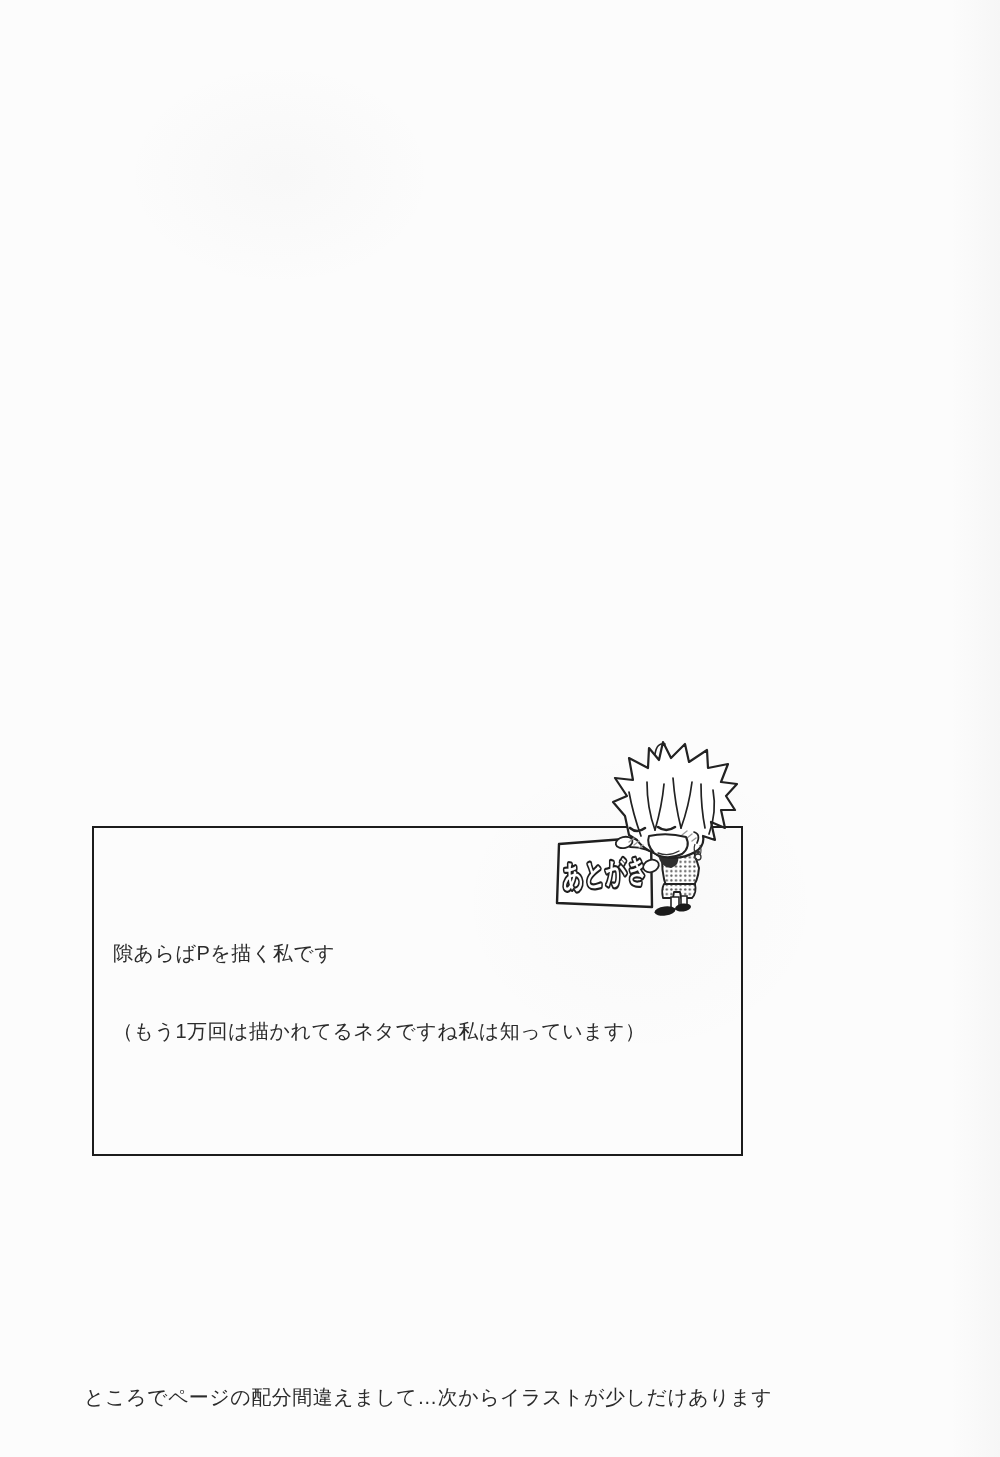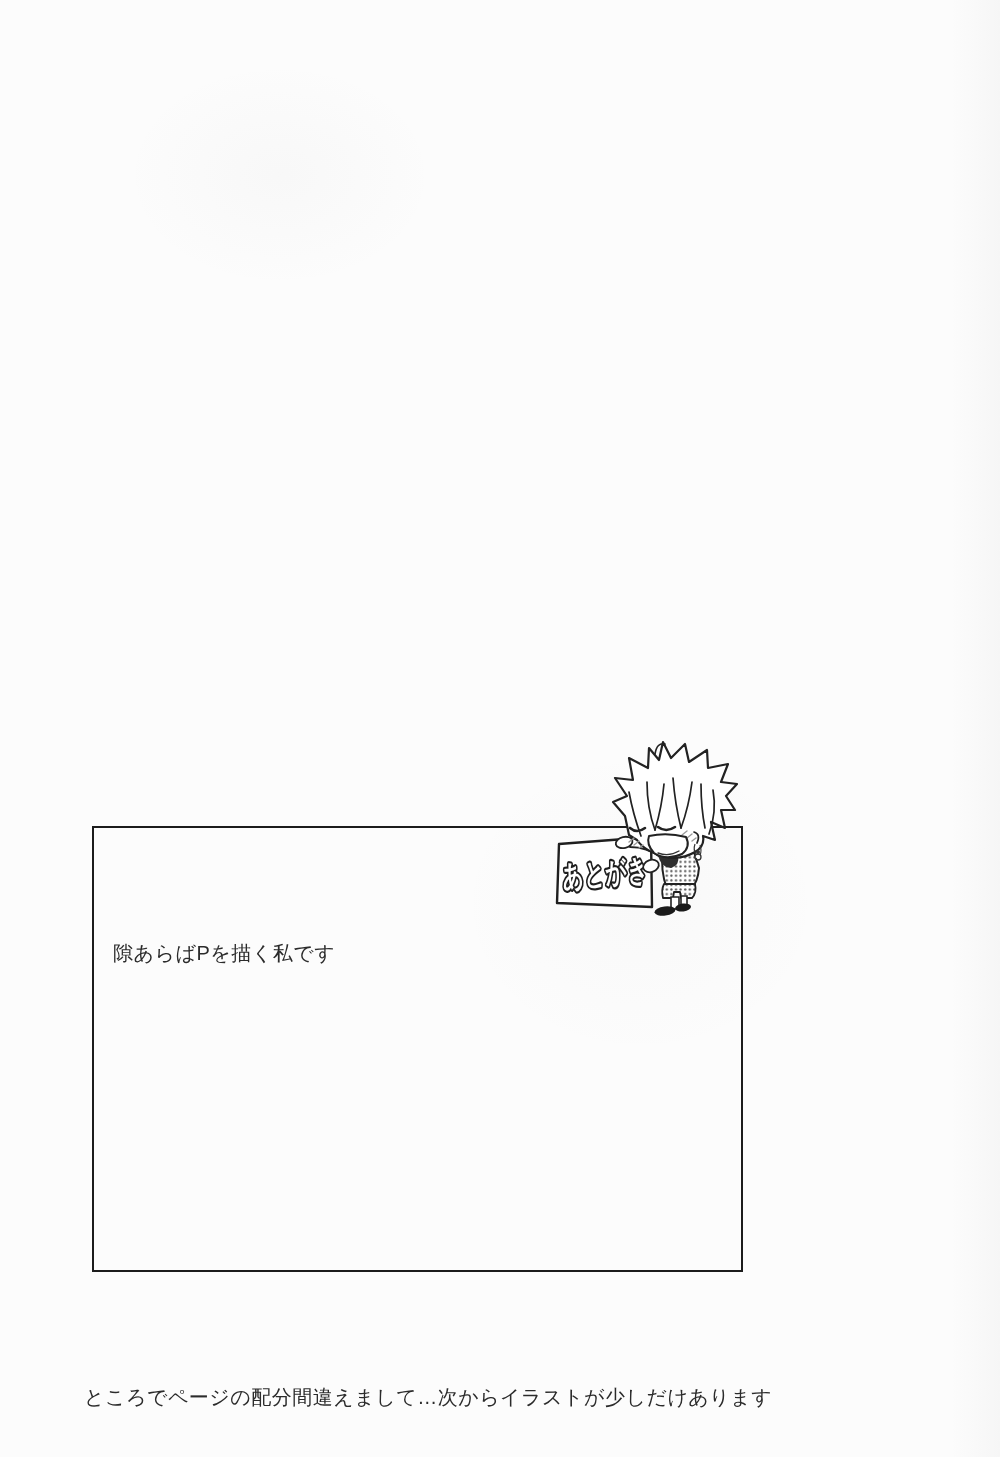--- a/index.html
+++ b/index.html
@@ -14,21 +14,21 @@
   .page {
     position:absolute; inset:0;
     background:
       radial-gradient(220px 160px at 28% 12%, rgba(120,120,120,0.03), rgba(0,0,0,0) 70%),
       radial-gradient(260px 220px at 64% 62%, rgba(120,120,120,0.025), rgba(0,0,0,0) 70%),
       linear-gradient(to right, rgba(0,0,0,0) 95%, rgba(100,100,100,0.04) 100%);
   }
   .afterword-box {
     position:absolute;
     left:92px; top:826px;
-    width:651px; height:446px;
+    width:651px; height:330px;
     border:2px solid #1c1c1c;
     box-sizing:border-box;
     background:transparent;
   }
   .box-text {
     position:absolute; left:19px; top:60px;
     font-size:20px; line-height:26px;
     letter-spacing:0.5px;
     white-space:pre;
   }
@@ -52,20 +52,21 @@
   }
 </style>
 </head>
 <body>
 
 <div class="page">
 
   <div class="afterword-box">
     <div class="box-text">
       <div class="line">隙あらばPを描く私です</div>
+      <div class="line">（もう1万回は描かれてるネタですね私は知っています）</div>
       
       
       
       
     </div>
   </div>
 
   <svg class="mascot" viewBox="0 0 200 180" xmlns="http://www.w3.org/2000/svg">
     <defs>
       <pattern id="ht" width="4.6" height="4.6" patternUnits="userSpaceOnUse">

